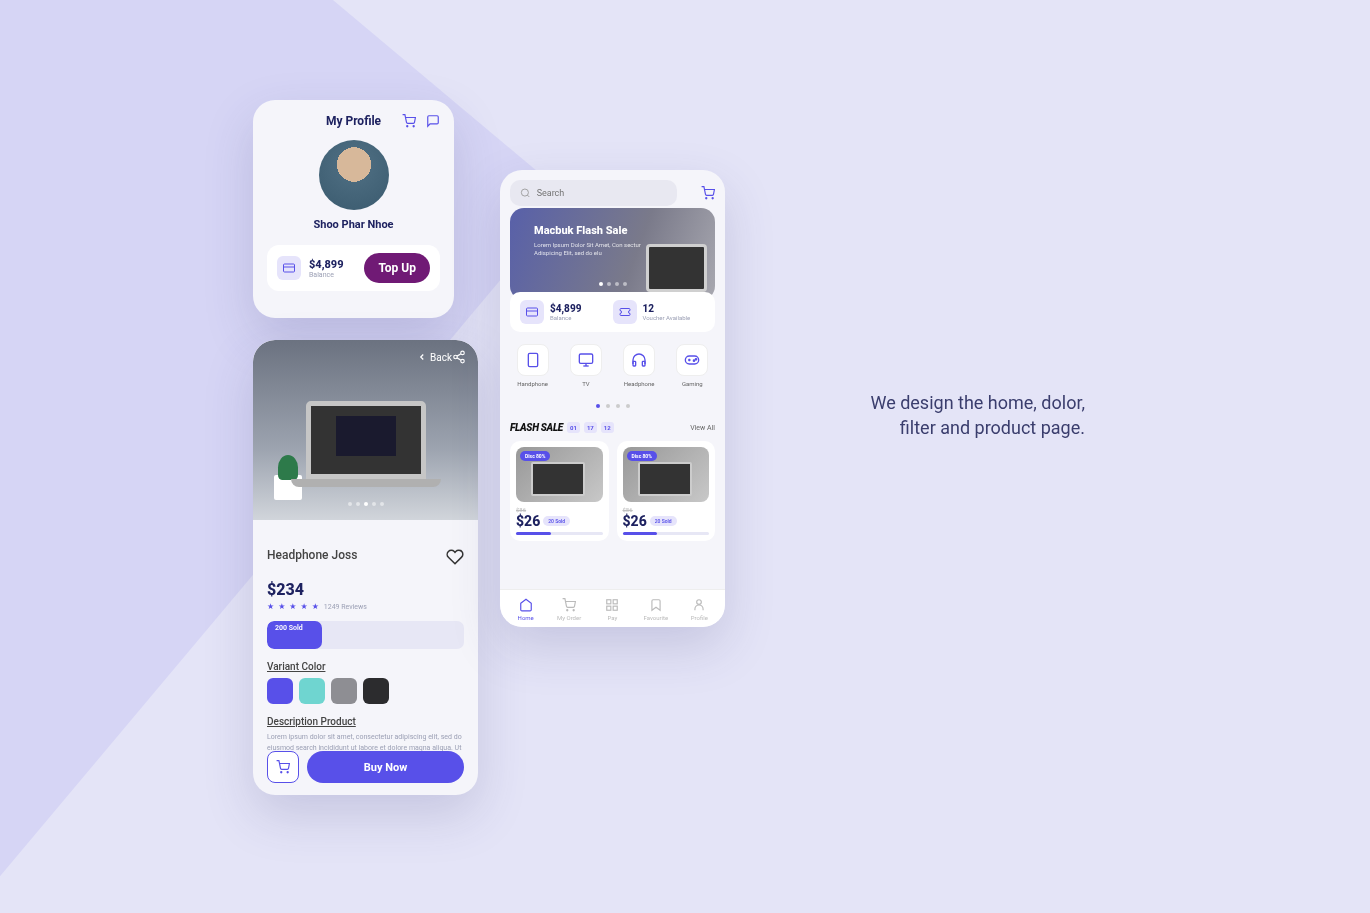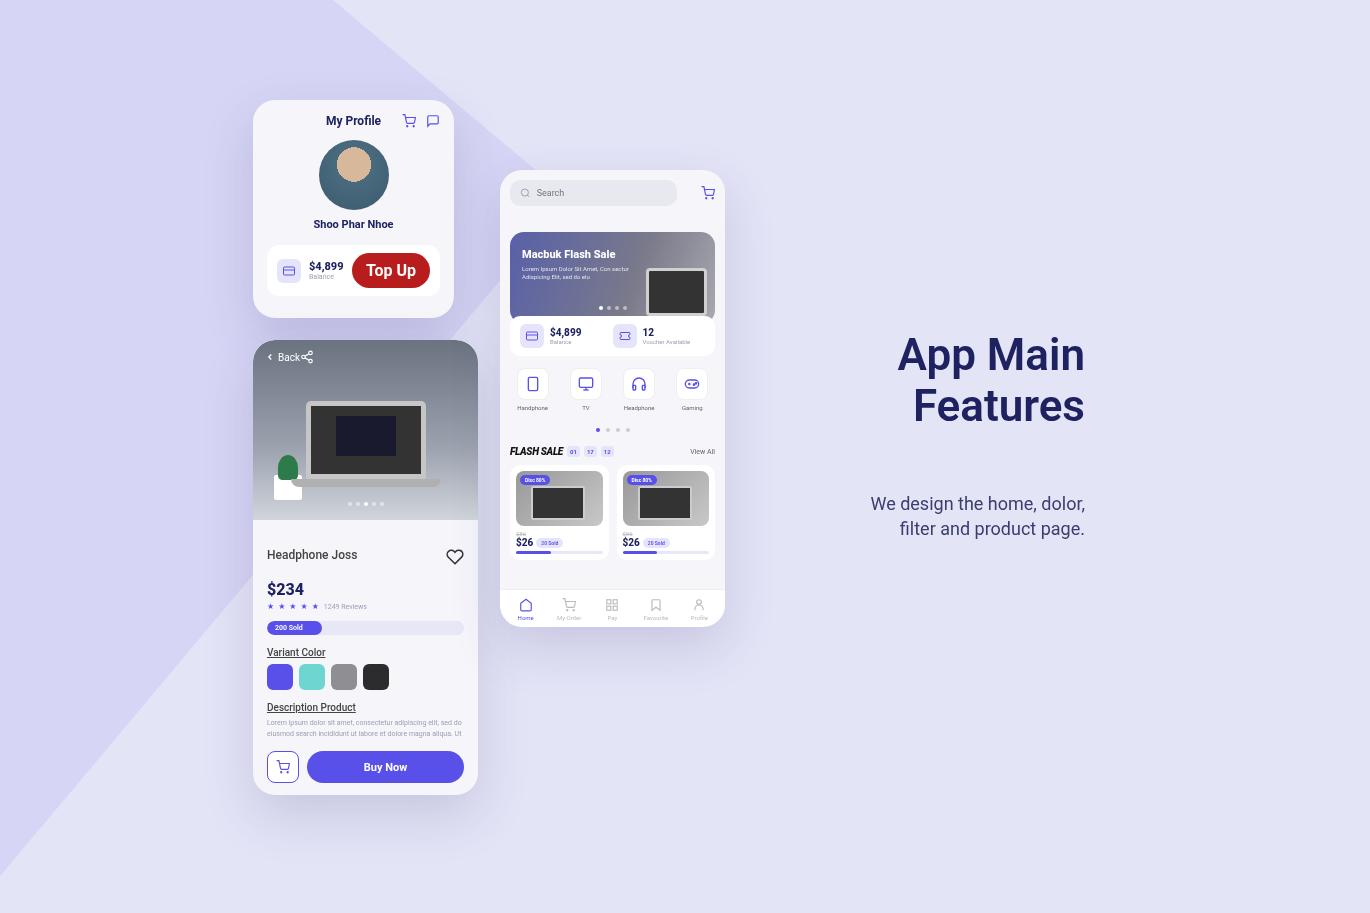--- a/index.html
+++ b/index.html
@@ -55,66 +55,66 @@
 }
 .profile-name { text-align: center; font-size: 11px; font-weight: 700; color: #1e2260; }
 .balance-box {
   margin-top: 14px; background: #fff; border-radius: 12px; padding: 8px 10px;
   display: flex; align-items: center; justify-content: space-between;
 }
 .balance-left { display: flex; align-items: center; gap: 8px; }
 .icon-box { width: 24px; height: 24px; background: #e6e4fb; border-radius: 6px; display: flex; align-items: center; justify-content: center; }
 .balance-amt { font-size: 11px; font-weight: 800; color: #1e2260; }
 .balance-lbl { font-size: 7px; color: #9ca0b5; }
-.topup-btn { background: #b91c1c; color: #fff; border: none; border-radius: 18px; padding: 8px 14px; font-size: 16px; font-weight: 700; cursor: pointer; }
+.topup-btn { background: #701a75; color: #fff; border: none; border-radius: 18px; padding: 8px 14px; font-size: 12px; font-weight: 700; cursor: pointer; }
 
 .product-card { left: 253px; top: 340px; width: 225px; height: 455px; padding: 0; overflow: hidden; }
 .product-hero {
   height: 180px; background: linear-gradient(180deg, #6b7280 0%, #9ca3af 60%, #d1d5db 100%);
   position: relative; border-radius: 22px 22px 0 0;
   display:flex; align-items:center; justify-content:center;
 }
 .hero-laptop {
   width: 120px; height: 78px; background: #333; border-radius: 5px 5px 0 0;
   border: 5px solid #c6c6c6; position: relative; top: 10px;
 }
 .hero-laptop::before { content:""; position:absolute; width:60px; height:40px; background:#1a1a2e; left:25px; top:10px; }
 .hero-laptop::after { content:""; position:absolute; width:150px; height:8px; background:#b0b0b0; left:-20px; bottom:-13px; border-radius:0 0 8px 8px; }
 .hero-plant { position:absolute; left:20px; bottom:20px; width:30px; height:45px; }
 .hero-plant::before { content:""; position:absolute; bottom:0; width:28px; height:25px; background:#fff; border-radius:2px; left:1px; }
 .hero-plant::after { content:""; position:absolute; top:0; left:5px; width:20px; height:25px; background:#2d7a4a; border-radius:50% 50% 20% 20%; }
-.product-top { position: absolute; top: 10px; left: 12px; right: 12px; display: flex; justify-content: flex-start; align-items: center; }
+.product-top { position: absolute; top: 10px; left: 12px; right: 12px; display: flex; justify-content: flex-end; align-items: center; }
 .back-link { color: #fff; font-size: 10px; display: flex; align-items: center; gap: 3px; }
 .hero-dots { position: absolute; bottom: 10px; left: 0; right: 0; text-align: center; }
 .hero-dots span { display: inline-block; width: 4px; height: 4px; border-radius: 50%; background: rgba(255,255,255,0.5); margin: 0 2px; }
 .hero-dots span.on { background: #fff; }
 .product-body { padding: 28px 14px 10px; }
 .product-title { font-size: 12px; color: #444; font-weight: 500; }
 .title-row { display: flex; justify-content: space-between; align-items: flex-start; }
 .fav-icon { width:18px; height:18px; }
 .product-price { font-size: 16px; font-weight: 800; color: #1e2260; margin-top: 18px; }
 .reviews { display: flex; align-items: center; gap: 4px; margin-top: 3px; }
 .stars { color: #5850e9; font-size: 8px; letter-spacing: 1px; }
 .review-txt { font-size: 7px; color: #9ca0b5; }
-.sold-bar { margin-top: 10px; height: 14px; background: #e7e7f5; border-radius: 7px; position: relative; overflow: hidden; }
+.sold-bar { margin-top: 10px; height: 28px; background: #e7e7f5; border-radius: 7px; position: relative; overflow: hidden; }
 .sold-fill { height: 100%; background: #5850e9; border-radius: 7px; width: 28%; }
 .sold-txt { position: absolute; top: 0; left: 8px; font-size: 7px; color: #fff; line-height: 14px; font-weight:600; }
 .section-title { font-size: 10px; margin-top: 12px; color: #444; font-weight: 500; text-decoration: underline; }
 .swatches { display: flex; gap: 6px; margin-top: 6px; }
 .swatch { width: 26px; height: 26px; border-radius: 6px; }
 .desc { font-size: 7px; color: #9ca0b5; margin-top: 5px; line-height: 1.5; }
 .buy-row { position: absolute; bottom: 12px; left: 14px; right: 14px; display: flex; gap: 8px; }
 .cart-btn { width: 32px; height: 32px; border: 1.5px solid #5850e9; background: #fff; border-radius: 8px; display: flex; align-items: center; justify-content: center; cursor: pointer; }
 .buy-btn { flex: 1; background: #5850e9; color: #fff; border: none; border-radius: 16px; font-size: 11px; font-weight: 700; cursor: pointer; }
 
 .home-card { left: 500px; top: 170px; width: 225px; height: 457px; padding: 10px; overflow: hidden; }
 .search-row { display: flex; gap: 24px; align-items: center; }
 .search-box { flex: 1; background: #e8e8f1; border-radius: 10px; padding: 7px 10px; display: flex; align-items: center; gap: 6px; }
 .search-box input { border: none; background: transparent; font-size: 9px; outline: none; width: 100%; color: #888; }
-.banner { margin-top: 26px; border-radius: 14px; height: 92px; background: linear-gradient(110deg, #5860a9 0%, #7a7a8a 60%, #a8a8b0 100%); padding: 16px 12px; position: relative; overflow: hidden; }
+.banner { margin-top: 2px; border-radius: 14px; height: 92px; background: linear-gradient(110deg, #5860a9 0%, #7a7a8a 60%, #a8a8b0 100%); padding: 16px 24px; position: relative; overflow: hidden; }
 .banner::after{ content:""; position:absolute; right:8px; bottom:8px; width:55px; height:42px; background:#333; border:3px solid #d0d0d0; border-radius:4px; }
 .banner-title { color: #fff; font-size: 11px; font-weight: 800; }
 .banner-sub { color: rgba(255,255,255,0.8); font-size: 6px; margin-top: 4px; max-width: 130px; line-height: 1.3; }
 .balance-card2 { margin-top: -8px; position: relative; z-index: 2; background: #fff; border-radius: 10px; padding: 8px 10px; display: flex; }
 .bc-half { flex: 1; display: flex; gap: 6px; align-items: center; }
 .bc-amt { font-size: 10px; font-weight: 800; color: #1e2260; }
 .bc-lbl { font-size: 6px; color: #9ca0b5; }
 .cats { margin-top: 12px; display: grid; grid-template-columns: repeat(4, 1fr); gap: 8px; }
 .cat { text-align: center; }
 .cat-box { width: 32px; height: 32px; border-radius: 8px; background: #fff; border: 1px solid #eee; margin: 0 auto; display: flex; align-items: center; justify-content: center; }
@@ -127,41 +127,37 @@
 .flash-title { font-size: 10px; font-weight: 900; font-style: italic; color: #111; letter-spacing: -0.3px; }
 .timer-box { background: #e6e4fb; border-radius: 3px; padding: 2px 3px; font-size: 6px; font-weight: 700; color: #5850e9; }
 .view-all { font-size: 7px; color: #666; }
 .pcards { display: grid; grid-template-columns: 1fr 1fr; gap: 8px; margin-top: 8px; }
 .pcard { background: #fff; border-radius: 10px; padding: 6px; }
 .pcard-img { height: 55px; background: linear-gradient(135deg, #989898, #c8c8c8); border-radius: 8px; position: relative; overflow:hidden; }
 .pcard-img::after{ content:""; position:absolute; left:15px; top:15px; width:50px; height:30px; background:#333; border:2px solid #ccc; border-radius:2px; }
 .disc-badge { position: absolute; top: 4px; left: 4px; background: #5850e9; color: #fff; font-size: 5px; padding: 2px 5px; border-radius: 6px; font-weight: 700; }
 .pcard-old { font-size: 6px; color: #c0c0c0; text-decoration: line-through; margin-top: 4px; }
 .pcard-row { display: flex; align-items: center; gap: 3px; }
-.pcard-price { font-size: 10px; font-weight: 800; color: #1e2260; }
+.pcard-price { font-size: 14px; font-weight: 800; color: #1e2260; }
 .pcard-sold { font-size: 5px; background: #e6e4fb; color: #5850e9; padding: 2px 5px; border-radius: 6px; font-weight:600; }
 .pcard-bar { height: 3px; background: #e7e7f5; border-radius: 2px; margin-top: 3px; position: relative; }
 .pcard-bar::after { content: ""; position: absolute; height: 100%; width: 40%; background: #5850e9; border-radius: 2px; }
 .tabbar { position: absolute; bottom: 0; left: 0; right: 0; background: #fff; border-radius: 0 0 22px 22px; padding: 8px 4px 6px; display: grid; grid-template-columns: repeat(5, 1fr); border-top: 1px solid #eee; }
 .tab { text-align: center; }
 .tab-icon { width: 14px; height: 14px; margin: 0 auto; display: block; stroke: #bbb; fill: none; stroke-width: 2; }
 .tab.active .tab-icon { stroke: #5850e9; }
 .tab-lbl { font-size: 6px; color: #bbb; margin-top: 2px; }
 .tab.active .tab-lbl { color: #5850e9; }
 </style>
 </head>
 <body>
 
 <div class="bg-diagonal"></div>
 
 <div class="main-text">
-  <h1>
-    <span>App Main</span><br>
-    <span>Features</span>
-  </h1>
   <p>
     <span>We design the home, dolor,</span><br>
     <span>filter and product page.</span>
   </p>
 </div>
 
 <div class="card profile-card">
   <div class="profile-header">
     <div class="profile-header-title">My Profile</div>
     <div class="profile-icons">

